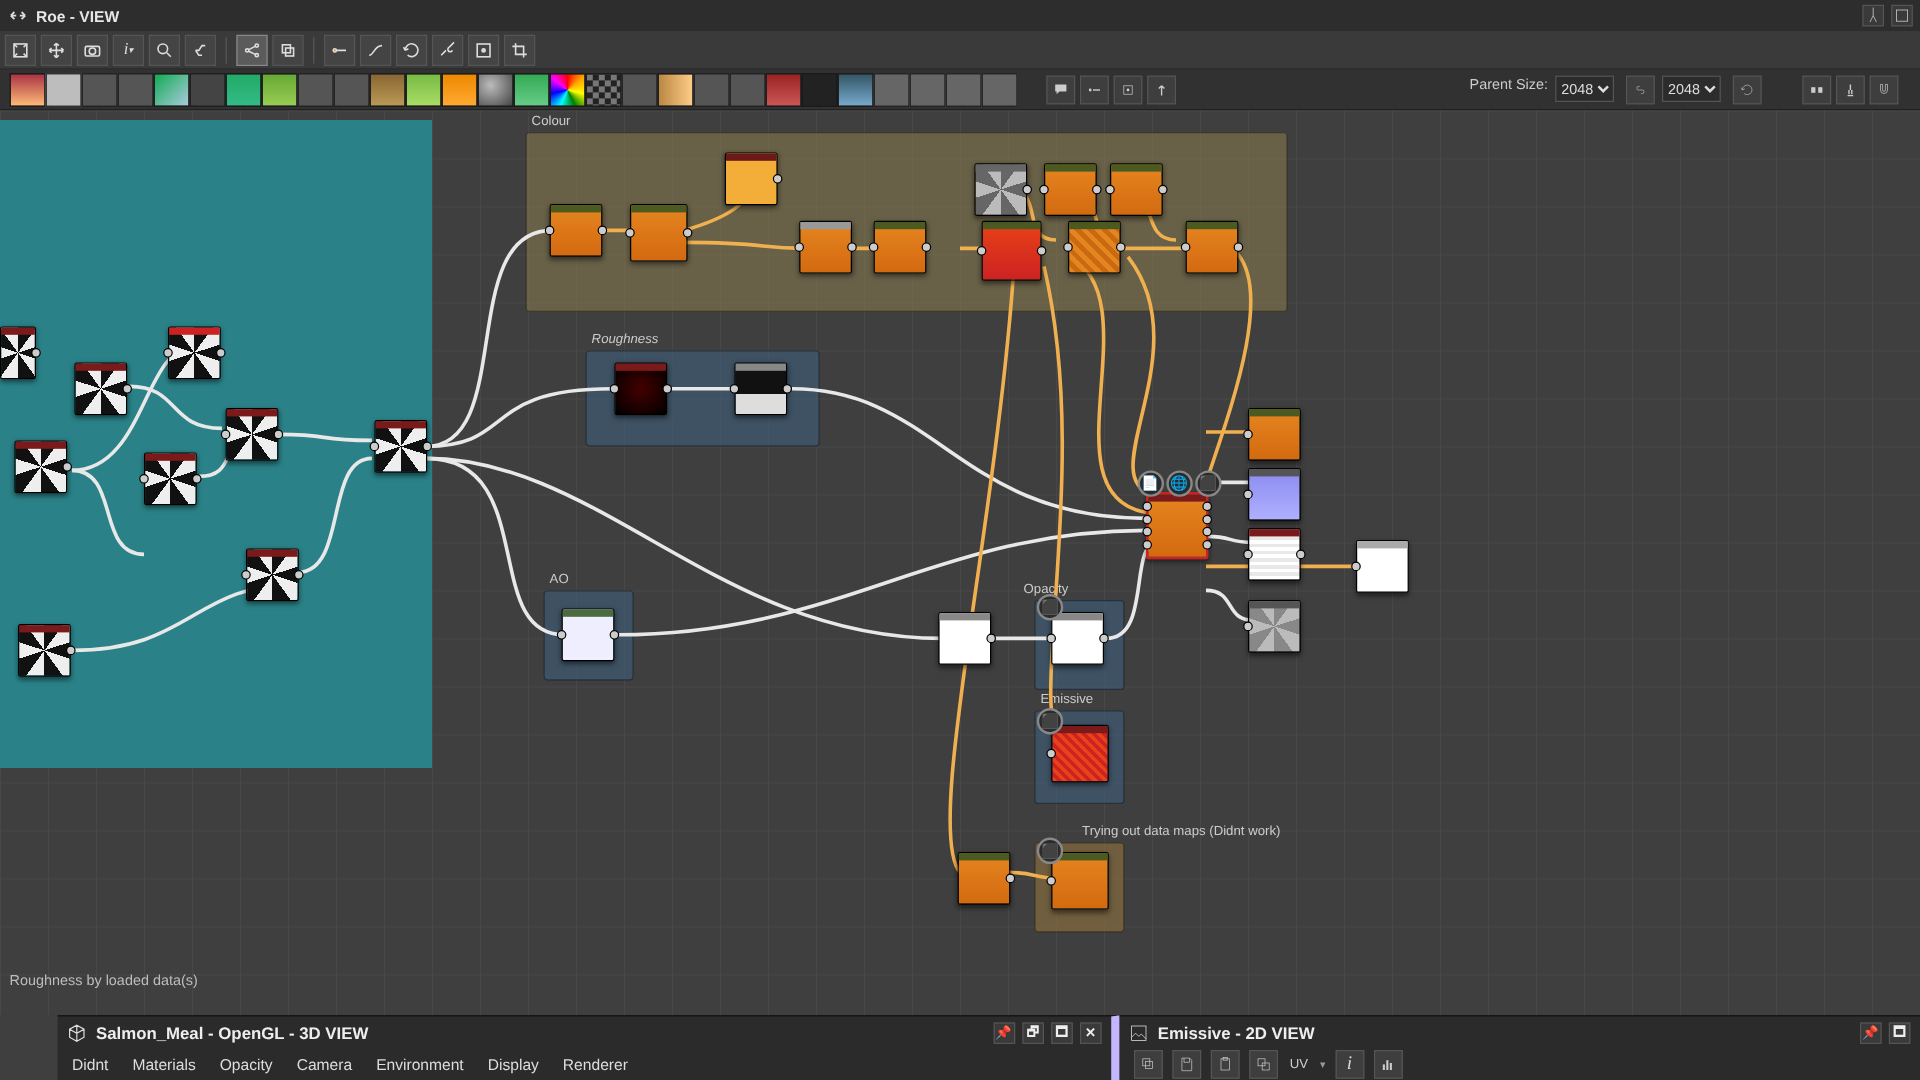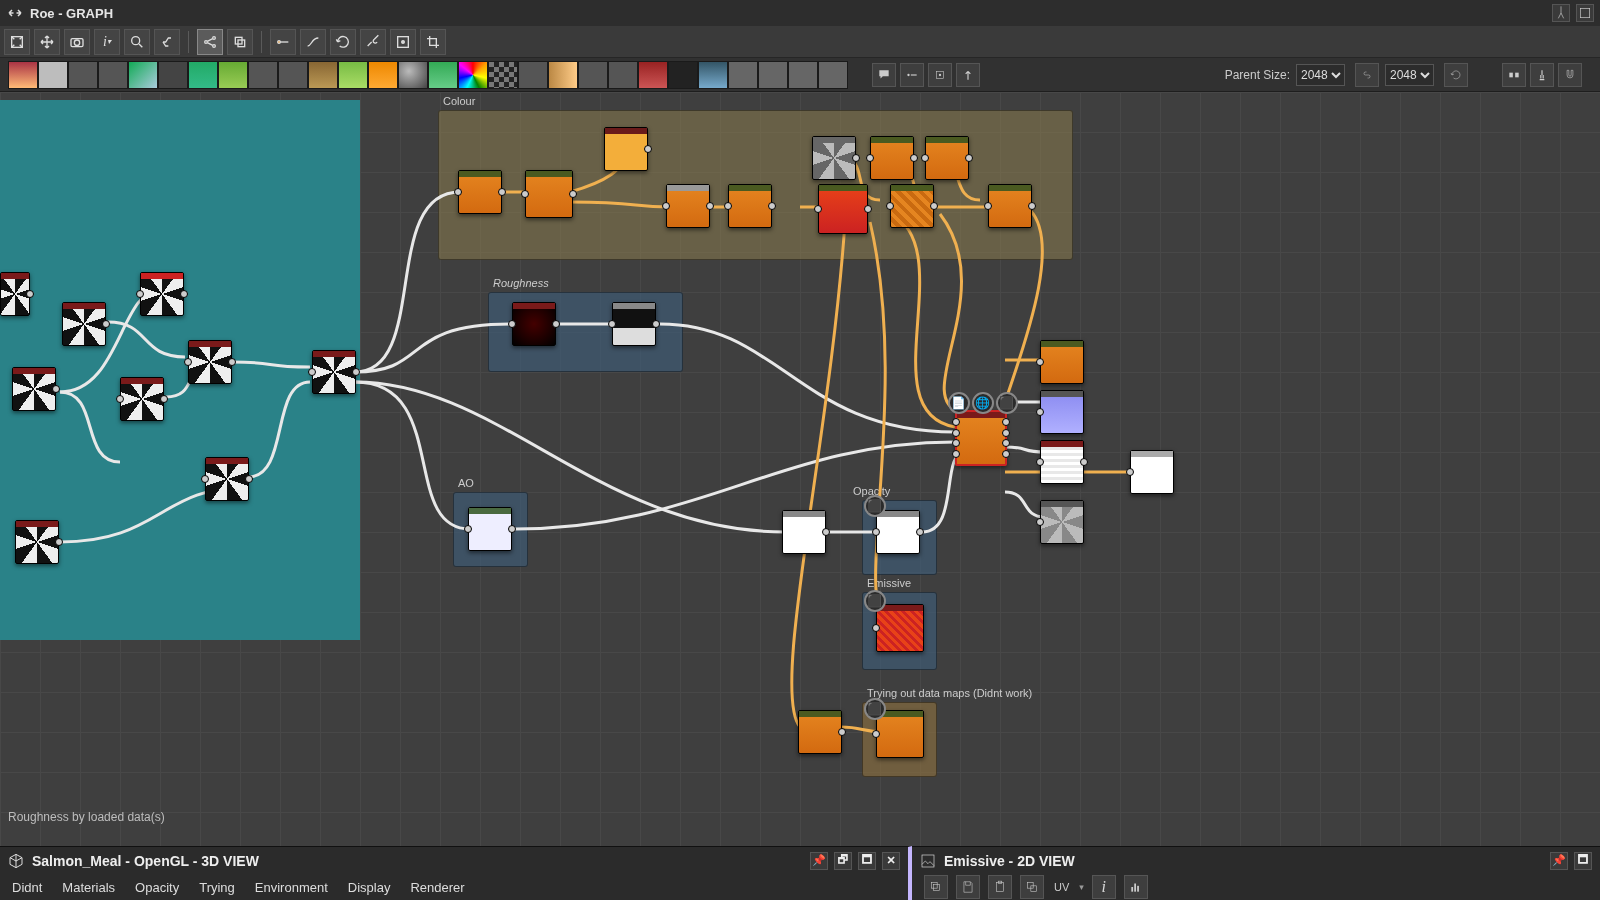--- a/index.html
+++ b/index.html
@@ -34,63 +34,63 @@
   .toolbar{height:32px;background:#3a3a3a;border-bottom:1px solid #262626;display:flex;align-items:center;padding:0 4px;gap:4px;}
   .tbtn{width:26px;height:26px;border:1px solid #555;background:#444;display:flex;align-items:center;justify-content:center;cursor:pointer;color:#ddd;font-size:14px;}
   .tbtn.active{background:#5b5b5b;border-color:#888;}
   .tbtn svg{width:16px;height:16px;stroke:#ddd;fill:none;stroke-width:2;}
   .tsep{width:1px;height:22px;background:#5a5a5a;margin:0 4px;}
   
   .toolbar2{height:34px;background:#313131;border-bottom:1px solid #1e1e1e;display:flex;align-items:center;padding:0 8px;gap:0;}
   .pal{width:30px;height:28px;border:1px solid #1a1a1a;margin-right:0;cursor:pointer;background-size:cover;}
   .toolbar2 .spacer{flex:1;}
   .mini{width:24px;height:24px;border:1px solid #555;background:#3e3e3e;display:flex;align-items:center;justify-content:center;cursor:pointer;margin-left:4px;}
-  .sizebox{display:flex;align-items:center;gap:6px;color:#ccc;font-size:12px;margin-left:12px;}
+  .sizebox{display:flex;gap:6px;color:#ccc;font-size:12px;margin-left:12px;}
   .sizebox select{background:#2c2c2c;color:#ddd;border:1px solid #555;font-size:12px;height:22px;}
   
   .canvas{position:absolute;top:92px;left:0;right:0;bottom:54px;background:
     linear-gradient(#484848 1px,transparent 1px) 0 0/40px 40px,
     linear-gradient(90deg,#484848 1px,transparent 1px) 0 0/40px 40px,
     #3f3f3f;
-    overflow:hidden;}
+    overflow:hidden;text-align:right;}
   .frame{position:absolute;border:1px solid rgba(0,0,0,.4);border-radius:3px;padding:4px;}
   .frame-label{position:absolute;top:-16px;left:4px;font-size:11px;color:#ccc;}
   .tealpanel{position:absolute;left:0;top:8px;width:360px;height:540px;background:var(--teal);}
   .node{position:absolute;width:44px;height:44px;border:1px solid #000;border-radius:2px;box-shadow:0 2px 4px rgba(0,0,0,.5);}
   .node .header{height:6px;width:100%;}
   .port{position:absolute;width:8px;height:8px;border-radius:50%;background:#ccc;border:1px solid #000;}
   .port.l{left:-5px;top:50%;margin-top:-4px;}
   .port.r{right:-5px;top:50%;margin-top:-4px;}
   .iconbadge{position:absolute;width:22px;height:22px;border-radius:50%;background:#2b2b2b;border:2px solid #888;display:flex;align-items:center;justify-content:center;font-size:12px;color:#ddd;}
   svg.edges{position:absolute;inset:0;width:100%;height:100%;pointer-events:none;}
   .refnote{position:absolute;left:8px;bottom:76px;font-size:12px;color:#bdbdbd;}
   
   .bottom{position:absolute;left:0;right:0;bottom:0;height:54px;display:flex;}
   .panelbar{background:#2b2b2b;border-top:1px solid #111;display:flex;flex-direction:column;}
-  .panelbar.left{flex:1 1 57%;border-right:4px solid #c4b5fd;}
+  .panelbar.left{flex:1 1 57%;border-right:7px solid #c4b5fd;margin-left:48px;}
   .panelbar.right{flex:1 1 43%;}
   .pb-title{height:28px;display:flex;align-items:center;padding:0 8px;font-size:14px;font-weight:600;color:#eee;}
   .pb-title .cube{width:16px;height:16px;margin-right:8px;display:flex;align-items:center;justify-content:center;}
   .pb-title .spacer{flex:1;}
   .pb-title .wbtn{width:18px;height:18px;margin-left:6px;border:1px solid #555;background:#3a3a3a;display:flex;align-items:center;justify-content:center;cursor:pointer;font-size:11px;}
   .pb-menu{height:26px;display:flex;align-items:center;gap:20px;padding:0 12px;font-size:13px;color:#ddd;}
   .pb-menu span{cursor:pointer;}
   .pb-tools{height:26px;display:flex;align-items:center;gap:8px;padding:0 12px;justify-content:flex-start;}
   .pb-tools .mini{margin-left:0;}
 </style>
 </head>
 <body>
 
 <div class="titlebar">
   <span class="logo">
     <svg viewBox="0 0 24 24">
         <path d="M4 12h6M4 12l4-4M4 12l4 4M20 12h-6M20 12l-4-4M20 12l-4 4" stroke="#ddd" stroke-width="2" fill="none"></path>
       </svg>
   </span>
-  <span>Roe - GRAPH</span>
+  <span>Roe - VIEW</span>
   <span class="spacer"></span>
   <span class="winbtn">
       <svg viewBox="0 0 24 24">
         <path d="M12 2v10m0 0l-4 8m4-8l4 8" stroke="#ccc" fill="none"></path>
       </svg>
     </span>
   <span class="winbtn">
       <svg viewBox="0 0 24 24">
         <rect x="5" y="5" width="14" height="14" stroke="#ccc" fill="none"></rect>
       </svg>
@@ -544,21 +544,21 @@
       <span class="spacer"></span>
       <span class="wbtn">📌</span>
       <span class="wbtn">🗗</span>
       <span class="wbtn">🗖</span>
       <span class="wbtn">✕</span>
     </div>
     <div class="pb-menu">
       <span>Didnt</span>
       <span>Materials</span>
       <span>Opacity</span>
-      <span>Trying</span>
+      <span>Camera</span>
       <span>Environment</span>
       <span>Display</span>
       <span>Renderer</span>
     </div>
   </div>
 
   <div class="panelbar right">
     <div class="pb-title">
       <span class="cube">
         <svg viewBox="0 0 24 24" width="16" height="16">

